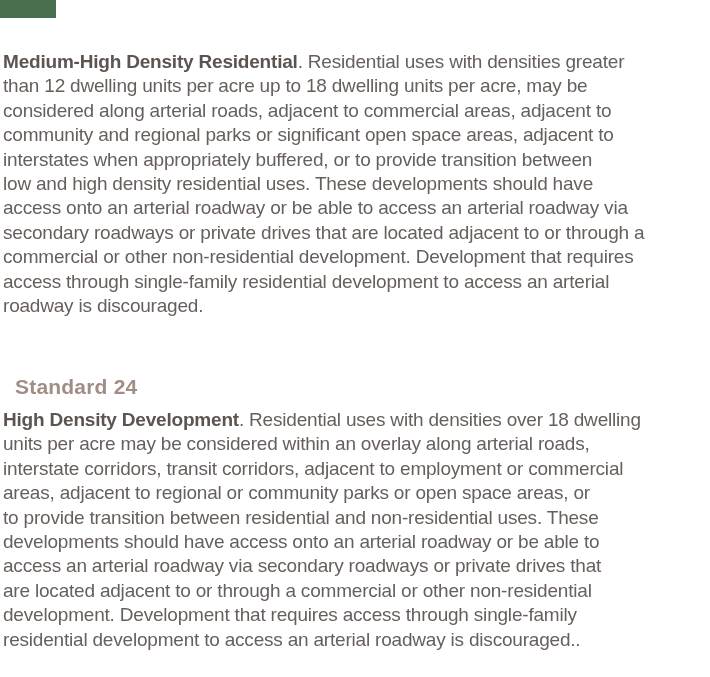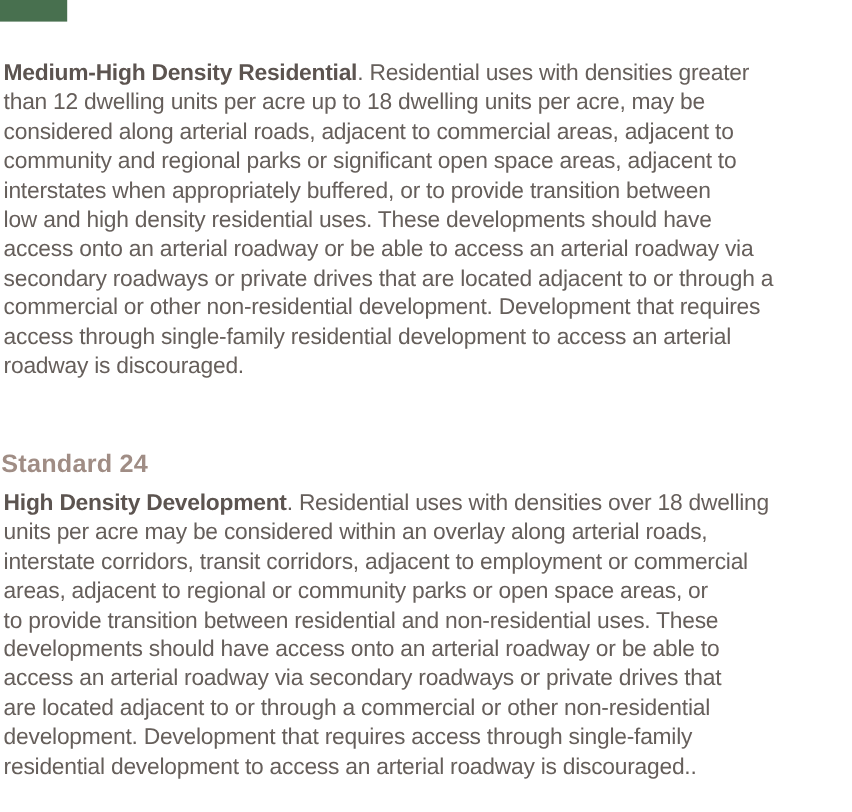--- a/index.html
+++ b/index.html
@@ -36,21 +36,21 @@
     letter-spacing: -0.2px;
     white-space: pre-line;
   }
   .para-1 { top: 50px; }
   .para-2 { top: 408px; }
   .lead {
     font-weight: bold;
   }
   .heading {
     position: absolute;
-    left: 1px;
+    left: 15px;
     top: 374px;
     margin: 0;
     font-size: 21px;
     line-height: 26px;
     font-weight: bold;
     letter-spacing: 0.2px;
   }
 </style>
 </head>
 <body>

